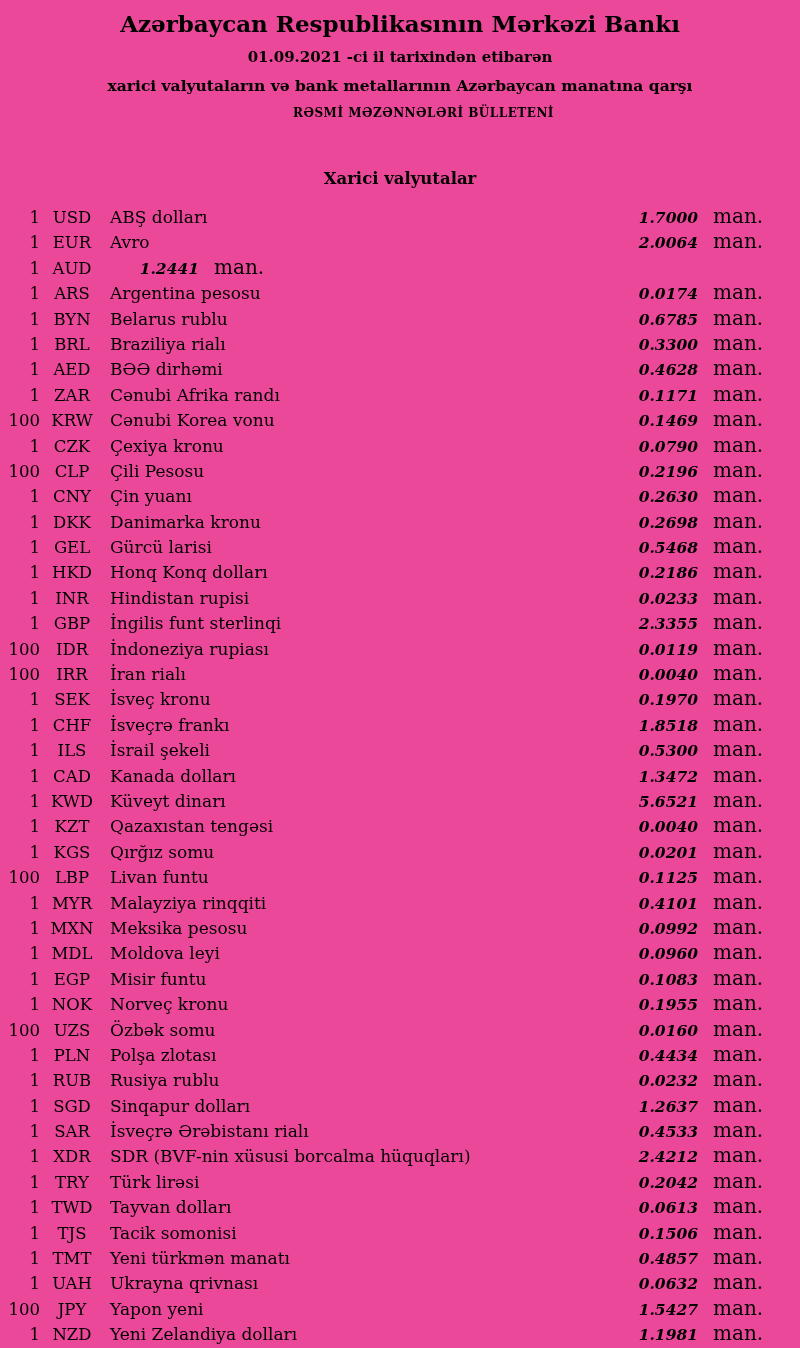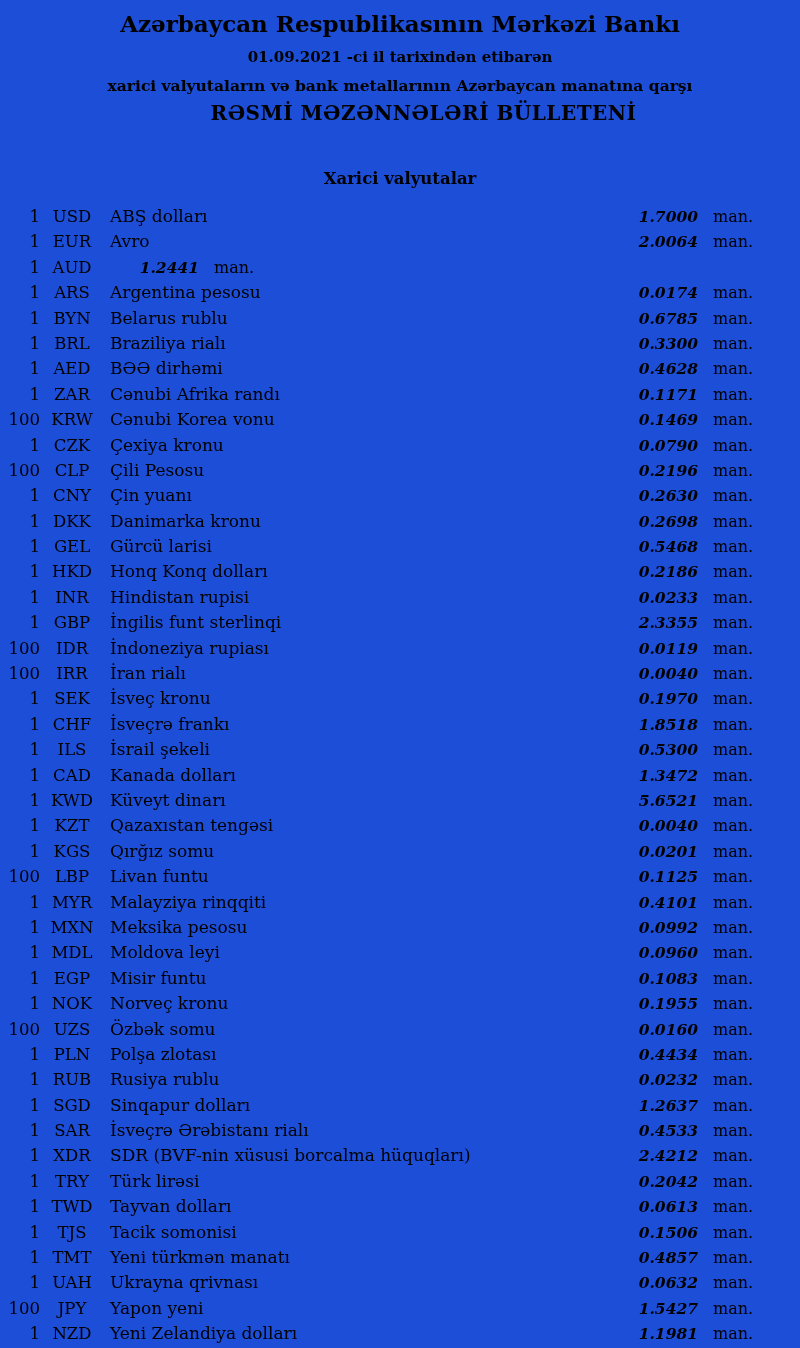--- a/index.html
+++ b/index.html
@@ -7,21 +7,21 @@
     padding: 0;
     background: #ffffff;
     color: #000000;
     font-family: "DejaVu Serif", "Liberation Serif", serif;
   }
   .page {
     position: relative;
     width: 800px;
     height: 1348px;
     margin: 0 auto;
-    background: #1d4ed8;
+    background: #ec4899;
     box-sizing: border-box;
     overflow: hidden;
   }
   header {
     text-align: center;
     padding-top: 10px;
   }
   .title {
     font-size: 23px;
     font-weight: bold;
@@ -31,21 +31,21 @@
   .sub {
     font-size: 15px;
     font-weight: bold;
     line-height: 19px;
     margin: 0 0 9px 0;
   }
   .sub.subject {
     font-size: 15.5px;
   }
   .sub.bulletin {
-    font-size: 20px;
+    font-size: 12px;
     letter-spacing: 0.5px;
     margin-bottom: 0;
     margin-left: 47px;
   }
   .section-title {
     text-align: center;
     font-size: 16.5px;
     font-weight: bold;
     margin: 46px 0 0 0;
   }
@@ -79,21 +79,21 @@
   .rate {
     flex: 0 0 95px;
     text-align: right;
     font-weight: bold;
     font-style: italic;
     font-size: 15.5px;
   }
   .unit {
     flex: 0 0 55px;
     padding-left: 15px;
-    font-size: 16px;
+    font-size: 20px;
   }
 </style>
 </head>
 <body>
 
 <div class="page">
   <header>
     <h1 class="title">Azərbaycan Respublikasının Mərkəzi Bankı</h1>
     <div class="sub">01.09.2021 -ci il tarixindən etibarən</div>
     <div class="sub subject">xarici valyutaların və bank metallarının Azərbaycan manatına qarşı</div>

